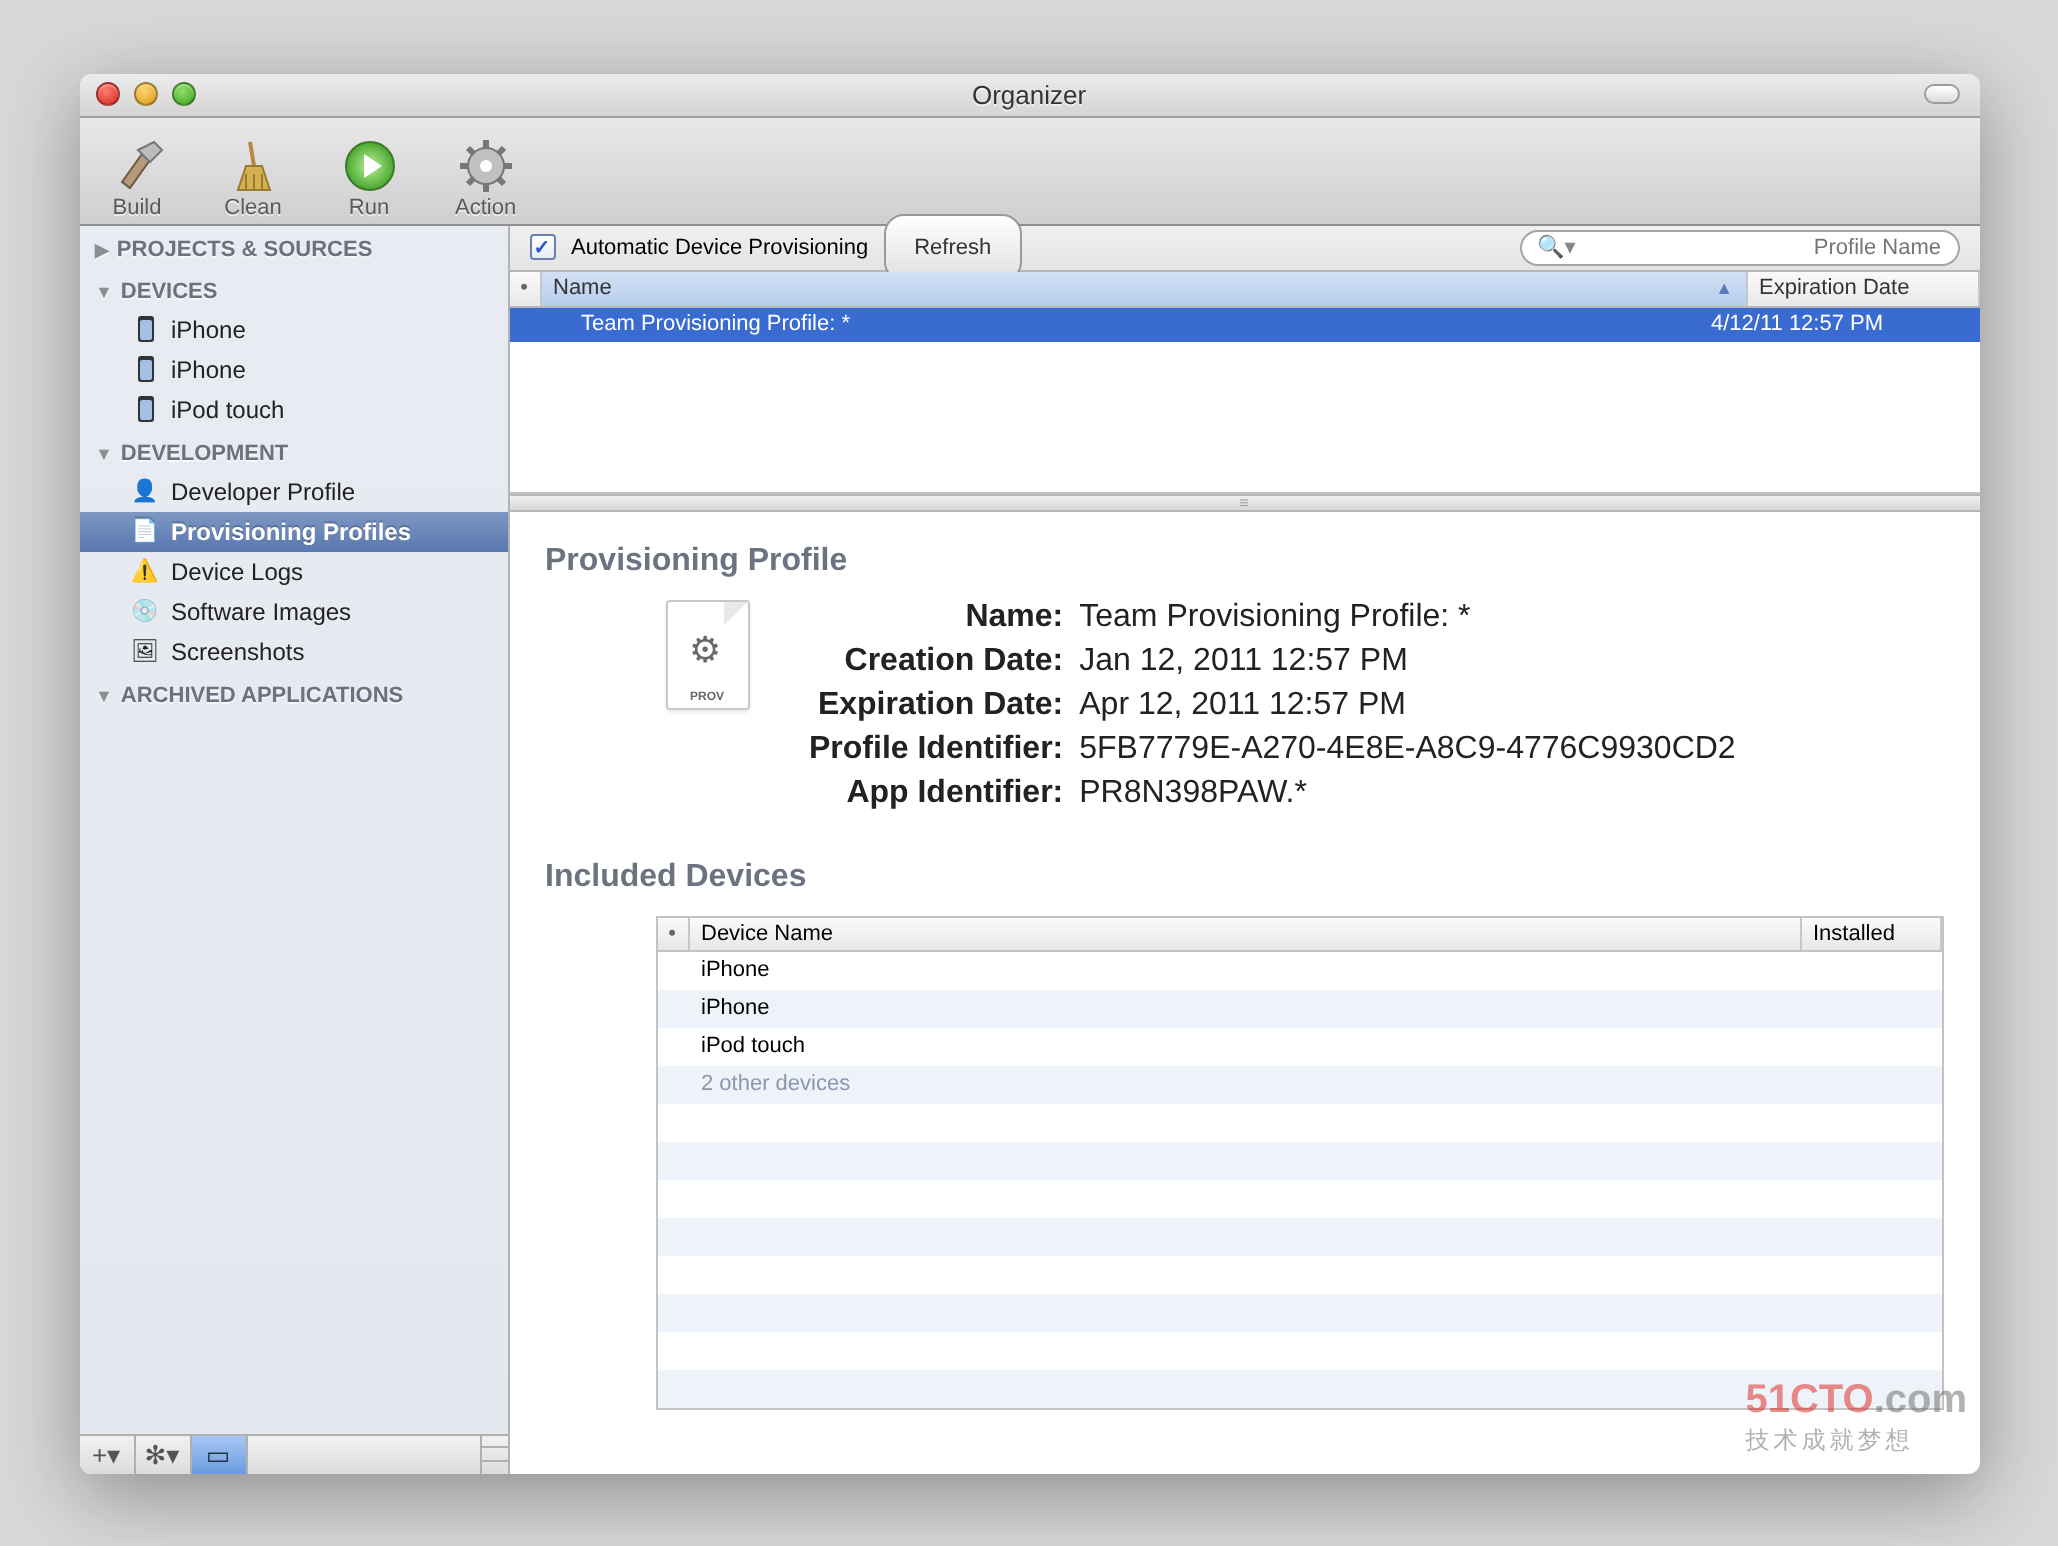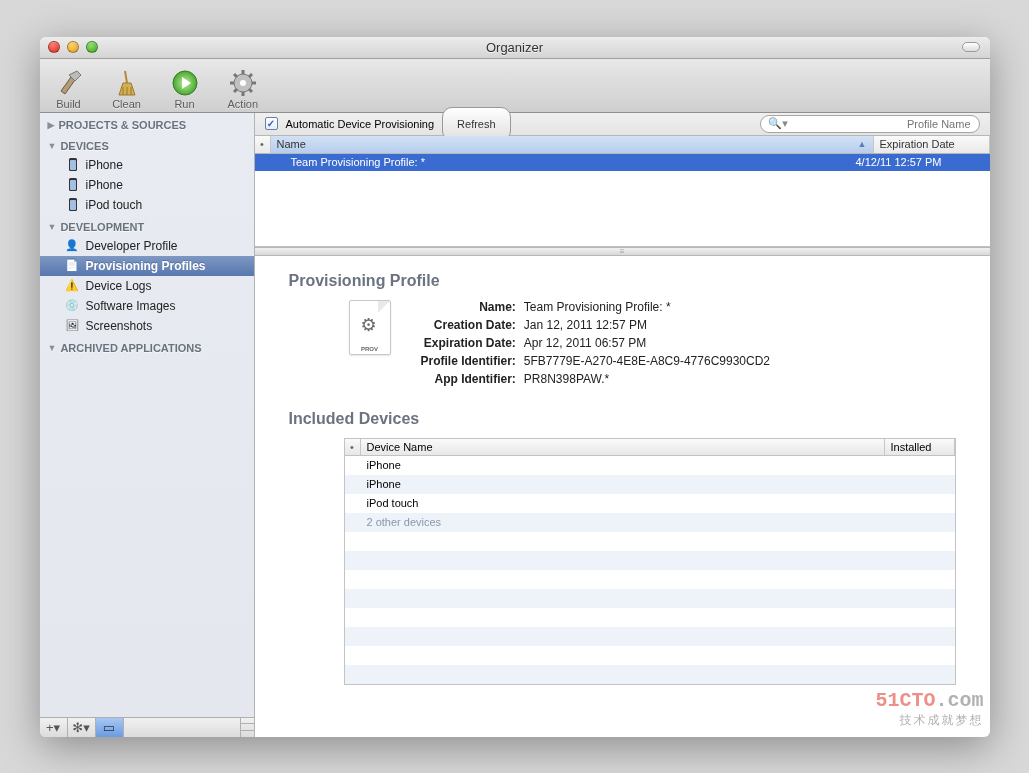--- a/index.html
+++ b/index.html
@@ -47,42 +47,42 @@
 .th.sorted { background: linear-gradient(#d3e1f4,#b6cdee); }
 .th.date { width: 116px; }
 .sort-arrow { color: #5a7db9; font-size: 9px; margin-left: auto; }
 .trow { display: flex; height: 17px; align-items: center; font-size: 11px; background: #3a6bd1; color: #fff; }
 .td { padding: 0 6px; }
 .td.dot { width: 16px; }
 .td.name { flex: 1; padding-left: 20px; }
 .td.date { width: 140px; text-align: left; }
 .table-body { height: 75px; background: #fff; }
 .divider { height: 9px; background: linear-gradient(#f0f0f0,#d8d8d8); border-top: 1px solid #b7b7b7; border-bottom: 1px solid #b7b7b7; text-align: center; color: #9a9a9a; font-size: 8px; line-height: 7px; }
-.detail { padding: 16px 34px; overflow: auto; flex: 1; }
+.detail { padding: 16px 18px; overflow: auto; flex: 1; }
 .h2 { color: #6c7380; font-size: 16px; font-weight: bold; margin-bottom: 10px; }
 .profile-row { display: flex; gap: 30px; margin-bottom: 24px; }
 .prov-icon { width: 42px; height: 55px; margin-left: 60px; background: #fff; border: 1px solid #c8c8c8; border-radius: 2px; position: relative; box-shadow: 0 1px 2px rgba(0,0,0,0.1); }
 .prov-icon::before { content: ""; position: absolute; top: 0; right: 0; width: 12px; height: 12px; background: linear-gradient(135deg,#e9e9e9 50%, transparent 50%); }
 .prov-icon .gear { position: absolute; top: 13px; left: 11px; color: #6a6a6a; font-size: 18px; }
 .prov-icon .badge { position: absolute; bottom: 2px; left: 0; right: 0; text-align: center; font-size: 6px; color: #666; font-weight: bold; }
-.fields { display: grid; grid-template-columns: auto auto; gap: 4px 8px; font-size: 12px; }
+.fields { display: grid; grid-template-columns: auto auto; gap: 4px 8px; font-size: 16px; }
 .fields .lbl { text-align: right; font-weight: bold; color: #222; }
 .fields .val { color: #222; }
 .devices-wrap { margin-left: 55px; }
 .dev-table { border: 1px solid #c3c3c3; background: #fff; }
 .dev-head { display: flex; height: 17px; background: linear-gradient(#fafafa,#e7e7e7); border-bottom: 1px solid #c3c3c3; font-size: 11px; }
 .dh { padding: 0 6px; display: flex; align-items: center; border-right: 1px solid #c7c7c7; }
 .dh.dot { width: 16px; justify-content: center; color: #666; }
 .dh.name { flex: 1; }
 .dh.inst { width: 70px; }
 .dbody { height: 228px; }
 .drow { height: 19px; display: flex; align-items: center; font-size: 11px; padding-left: 22px; }
 .drow.alt { background: #eef3fa; }
 .drow.more { color: #8a97ad; }
-.watermark { position: absolute; right: 6px; bottom: 8px; text-align: right; font-family: Liberation Mono, monospace; pointer-events: none; }
+.watermark { position: absolute; right: 6px; bottom: 8px; font-family: Liberation Sans, sans-serif; pointer-events: none; }
 .watermark .wm1 { font-size: 20px; font-weight: bold; color: rgba(220,30,20,0.5); }
 .watermark .wm1 span { color: rgba(100,100,100,0.5); }
 .watermark .wm2 { font-size: 12px; color: rgba(100,100,100,0.5); letter-spacing: 2px; }
 </style>
 </head>
 <body>
 
 <div class="window">
   <div class="titlebar">
     <div class="traffic">
@@ -260,21 +260,21 @@
           <div class="prov-icon">
             <span class="gear">⚙</span>
             <span class="badge">PROV</span>
           </div>
           <div class="fields">
             <div class="lbl">Name:</div>
               <div class="val">Team Provisioning Profile: *</div>
             <div class="lbl">Creation Date:</div>
               <div class="val">Jan 12, 2011 12:57 PM</div>
             <div class="lbl">Expiration Date:</div>
-              <div class="val">Apr 12, 2011 06:57 PM</div>
+              <div class="val">Apr 12, 2011 12:57 PM</div>
             <div class="lbl">Profile Identifier:</div>
               <div class="val">5FB7779E-A270-4E8E-A8C9-4776C9930CD2</div>
             <div class="lbl">App Identifier:</div>
               <div class="val">PR8N398PAW.*</div>
           </div>
         </div>
 
         <div class="h2">Included Devices</div>
         <div class="devices-wrap">
           <div class="dev-table">

